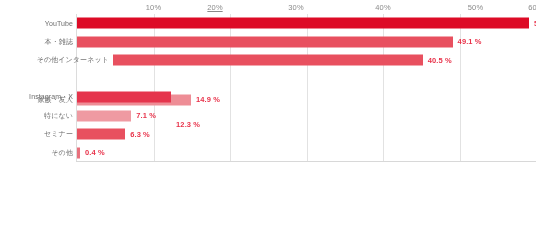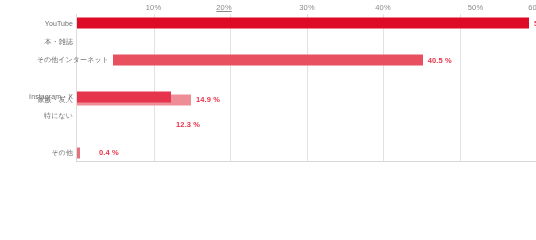--- a/index.html
+++ b/index.html
@@ -124,22 +124,22 @@
     letter-spacing: 0.1px;
   }
 </style>
 </head>
 <body>
 
 <div id="chart-root">
 
   <div id="x-axis-labels">
       <span class="x-tick-label" style="left: 153.5px; color: rgb(138, 138, 138);">10%</span>
-      <span class="x-tick-label" style="left: 224px; color: rgb(138, 138, 138); text-decoration: underline;">20%</span>
-      <span class="x-tick-label" style="left: 307px; color: rgb(138, 138, 138);">30%</span>
+      <span class="x-tick-label" style="left: 215px; color: rgb(138, 138, 138); text-decoration: underline;">20%</span>
+      <span class="x-tick-label" style="left: 296px; color: rgb(138, 138, 138);">30%</span>
       <span class="x-tick-label" style="left: 383px; color: rgb(138, 138, 138);">40%</span>
       <span class="x-tick-label" style="left: 459.5px; color: rgb(138, 138, 138); padding-left: 32px;">50%</span>
       <span class="x-tick-label" style="left: 536px; color: rgb(138, 138, 138);">60%</span>
     </div>
 
   <div id="gridlines">
       <div class="gridline" style="left: 153.5px; background: rgb(226, 226, 226);"></div>
       <div class="gridline" style="left: 230px; background: rgb(226, 226, 226);"></div>
       <div class="gridline" style="left: 306.5px; background: rgb(226, 226, 226);"></div>
       <div class="gridline" style="left: 383px; background: rgb(226, 226, 226);"></div>
@@ -152,20 +152,24 @@
   <div id="rows">
       <div class="bar-row" style="top: 0px; height: 18.5px;">
         <div class="cat-label" style="color: rgb(109, 109, 109);">YouTube</div>
         <div class="bar-wrap">
           <div class="bar" style="width: 452.115px; background: rgb(221, 11, 38);"></div>
           <span class="bar-value" style="left: 457.115px; color: rgb(232, 50, 74);">59.1 %</span>
         </div>
       </div>
       <div class="bar-row" style="top: 18.5px; height: 18.5px;">
         <div class="cat-label" style="color: rgb(109, 109, 109);">本・雑誌</div>
+        <div class="bar-wrap">
+          <div class="bar" style="width: 375.615px; background: rgb(232, 80, 95);"></div>
+          <span class="bar-value" style="left: 380.615px; color: rgb(232, 50, 74);">49.1 %</span>
+        </div>
       </div>
       <div class="bar-row" style="top: 37px; height: 18.5px; margin-left: 36px;">
         <div class="cat-label" style="color: rgb(109, 109, 109);">その他インターネット</div>
         <div class="bar-wrap">
           <div class="bar" style="width: 309.825px; background: rgb(232, 80, 95);"></div>
           <span class="bar-value" style="left: 314.825px; color: rgb(232, 50, 74);">40.5 %</span>
         </div>
       </div>
       <div class="bar-row" style="top: 55.5px; height: 18.5px; margin-top: 21px;">
         <div class="cat-label" style="color: rgb(109, 109, 109);">家族・友人</div>
@@ -176,23 +180,34 @@
       </div>
       <div class="bar-row" style="top: 74px; height: 18.5px;">
         <div class="cat-label" style="color: rgb(109, 109, 109);">Instagram・X</div>
         <div class="bar-wrap">
           <div class="bar" style="width: 94.095px; background: rgb(229, 52, 76);"></div>
           <span class="bar-value" style="left: 99.095px; color: rgb(232, 50, 74); margin-top: 27px;">12.3 %</span>
         </div>
       </div>
       <div class="bar-row" style="top: 92.5px; height: 18.5px;">
         <div class="cat-label" style="color: rgb(109, 109, 109);">特にない</div>
+        <div class="bar-wrap">
+          <div class="bar" style="width: 54.315px; background: rgb(239, 154, 162);"></div>
+          <span class="bar-value" style="left: 59.315px; color: rgb(232, 50, 74);">7.1 %</span>
+        </div>
+      </div>
+      <div class="bar-row" style="top: 111px; height: 18.5px;">
+        <div class="cat-label" style="color: rgb(109, 109, 109);">セミナー</div>
+        <div class="bar-wrap">
+          <div class="bar" style="width: 48.195px; background: rgb(232, 80, 95);"></div>
+          <span class="bar-value" style="left: 53.195px; color: rgb(232, 50, 74);">6.3 %</span>
+        </div>
       </div>
       <div class="bar-row" style="top: 129.5px; height: 18.5px;">
         <div class="cat-label" style="color: rgb(109, 109, 109);">その他</div>
         <div class="bar-wrap">
           <div class="bar" style="width: 3.06px; background: rgb(232, 112, 124);"></div>
-          <span class="bar-value" style="left: 8.06px; color: rgb(232, 50, 74); margin-left: 14px;">0.4 %</span>
+          <span class="bar-value" style="left: 8.06px; color: rgb(232, 50, 74);">0.4 %</span>
         </div>
       </div>
     </div>
 
 </div>
 
 </body></html>

